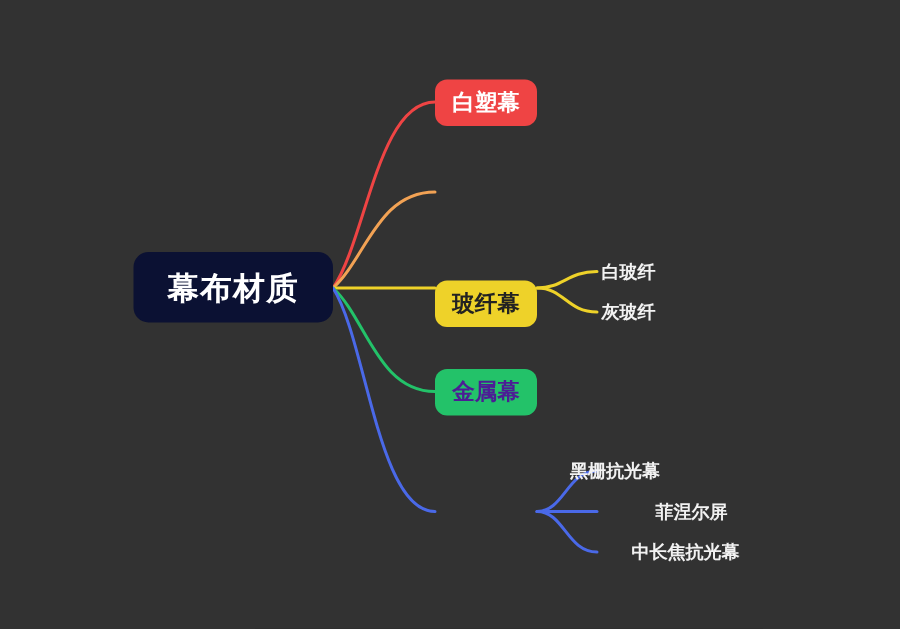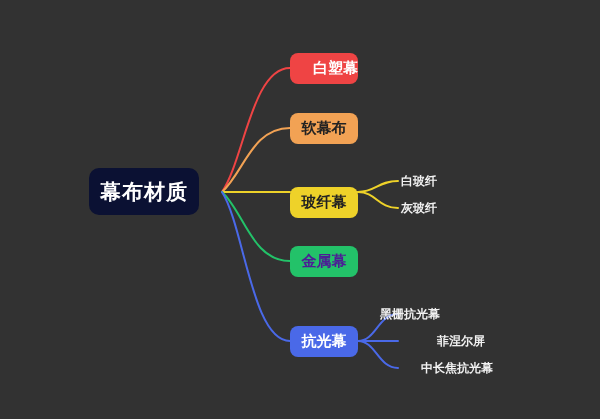--- a/index.html
+++ b/index.html
@@ -20,30 +20,30 @@
   svg.connectors path{fill:none;stroke-width:2;stroke-linecap:round;}
   .node{
     position:absolute;z-index:2;
     display:flex;align-items:center;justify-content:center;
     border-radius:8px;
     font-weight:bold;
     box-sizing:border-box;
     cursor:pointer;
   }
   .root-node{
-    left:89px;top:168px;width:110px;height:47px;
+    left:89px;top:168px;width:133px;height:47px;
     font-size:21px;letter-spacing:1px;
     border-radius:10px;
     text-align:right;
   }
   .branch-node{
     width:68px;height:31px;
     font-size:15px;
   }
-  .b0{left:290px;top:53px;justify-content:flex-end;}
+  .b0{left:290px;top:53px;}
   .b1{left:290px;top:113px;}
   .b2{left:290px;top:187px;}
   .b3{left:290px;top:246px;}
   .b4{left:290px;top:326px;}
   .leaf-label{
     position:absolute;z-index:2;
     color:#f2f2f2;font-size:12px;font-weight:600;
     line-height:14px;white-space:nowrap;
     cursor:pointer;
   }
@@ -72,35 +72,29 @@
   </svg>
 
   <div class="node root-node" style="background-color: rgb(11, 17, 51); color: rgb(255, 255, 255);">
     <span>幕布材质</span>
   </div>
 
   <div class="node branch-node b0" style="background-color: rgb(239, 68, 68); color: rgb(255, 255, 255);">
     <span>白塑幕</span>
   </div>
 
-  <div class="node branch-node b1" style="background-color: rgb(242, 162, 84); color: rgb(34, 34, 34);">
-    <span>软幕布</span>
-  </div>
 
   <div class="node branch-node b2" style="background-color: rgb(238, 210, 41); color: rgb(34, 34, 34);">
     <span>玻纤幕</span>
   </div>
 
   <div class="node branch-node b3" style="background-color: rgb(35, 194, 105); color: #4c1d95;">
     <span>金属幕</span>
   </div>
 
-  <div class="node branch-node b4" style="background-color: rgb(74, 105, 232); color: rgb(255, 255, 255);">
-    <span>抗光幕</span>
-  </div>
 
   <div class="leaf-label l-baiboxian">白玻纤</div>
   <div class="leaf-label l-huiboxian">灰玻纤</div>
 
   <div class="leaf-label l-heishan">黑栅抗光幕</div>
   <div class="leaf-label l-feinie">菲涅尔屏</div>
   <div class="leaf-label l-zhongchang">中长焦抗光幕</div>
 
 </div>
 

